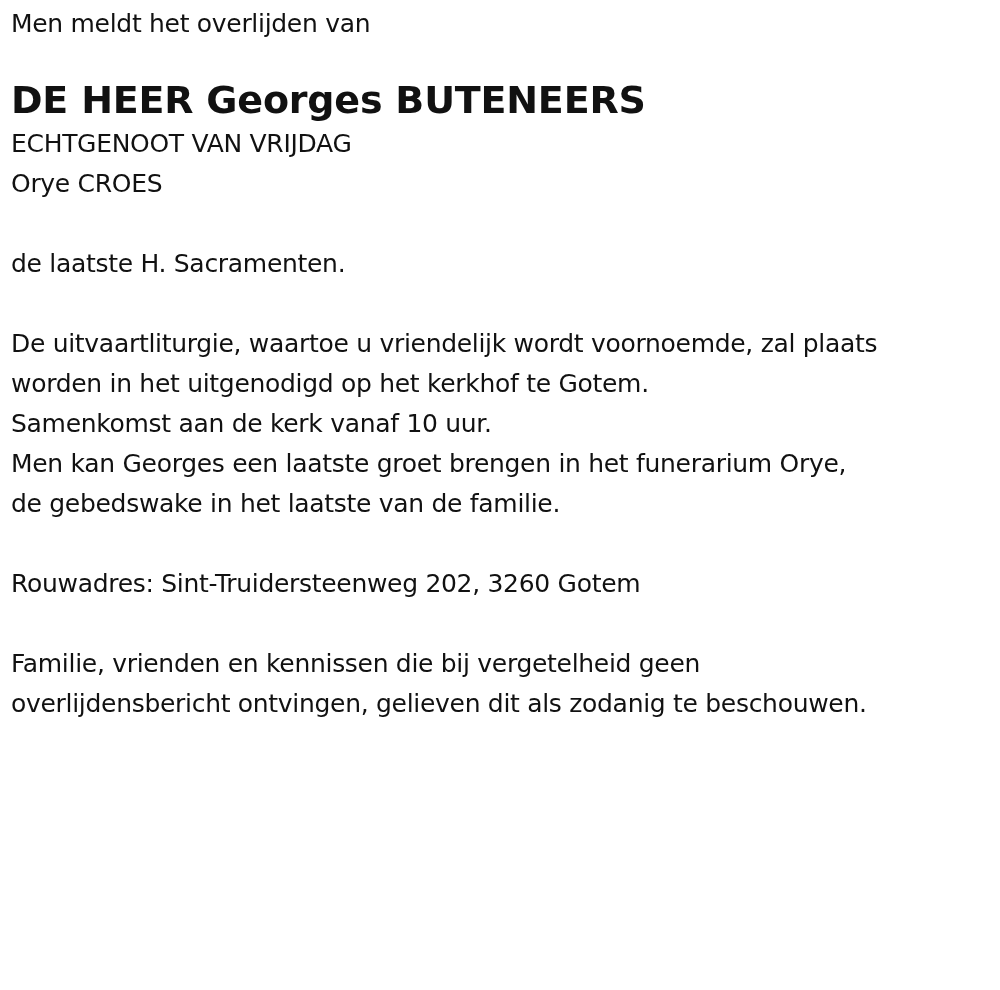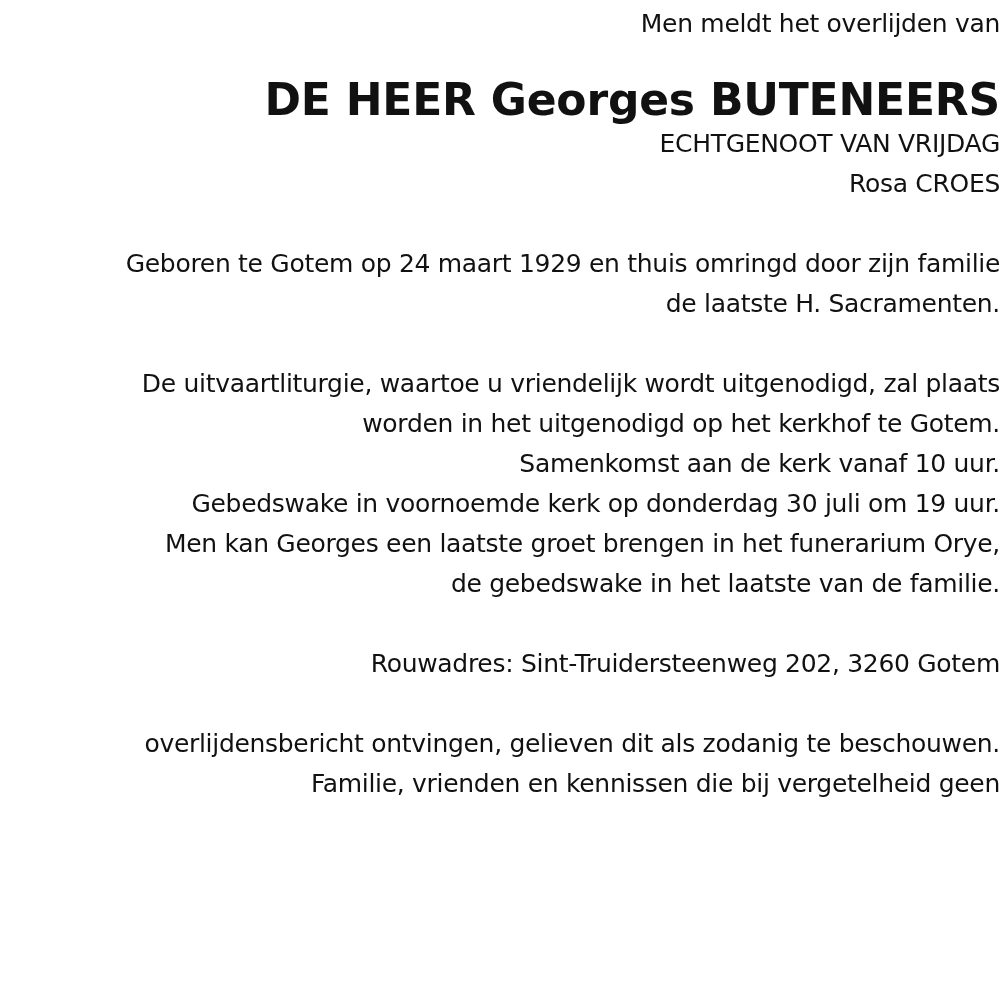--- a/index.html
+++ b/index.html
@@ -11,77 +11,74 @@
       width: 1000px;
       height: 990px;
       overflow: hidden;
       color: #111111;
       font-family: "DejaVu Sans", sans-serif;
       font-size: 25px;
       line-height: 40px;
     }
     .doc {
       position: relative;
-      padding: 4px 0 0 22px;
+      padding: 4px 0 0 11px;
       letter-spacing: -0.3px;
-      text-align: right;
     }
     .line {
       display: block;
       white-space: nowrap;
       height: 40px;
     }
     .blank {
       display: block;
       height: 40px;
     }
     .name-title {
       display: block;
       font-weight: bold;
-      font-size: 44px;
+      font-size: 38px;
       line-height: 48px;
       height: 48px;
       margin-top: 0;
       letter-spacing: -0.2px;
       white-space: nowrap;
     }
     .spacer-before-title { display:block; height: 32px; }
   </style>
 </head>
 <body>
 
 <div class="doc">
   <span class="line">Men meldt het overlijden van</span>
 
   <span class="spacer-before-title"></span>
   <span class="name-title">DE HEER Georges BUTENEERS</span>
   <span class="line">ECHTGENOOT VAN VRIJDAG</span>
-  <span class="line">Rosa CROES</span>
+  <span class="line">Orye CROES</span>
 
   <span class="blank"></span>
 
   <div>
-    <span class="line">Geboren te Gotem op 24 maart 1929 en thuis omringd door zijn familie</span>
     <span class="line">de laatste H. Sacramenten.</span>
   </div>
 
   <span class="blank"></span>
 
   <div>
-    <span class="line">De uitvaartliturgie, waartoe u vriendelijk wordt uitgenodigd, zal plaats</span>
+    <span class="line">De uitvaartliturgie, waartoe u vriendelijk wordt voornoemde, zal plaats</span>
     <span class="line">worden in het uitgenodigd op het kerkhof te Gotem.</span>
     <span class="line">Samenkomst aan de kerk vanaf 10 uur.</span>
-    <span class="line">Gebedswake in voornoemde kerk op donderdag 30 juli om 19 uur.</span>
     <span class="line">Men kan Georges een laatste groet brengen in het funerarium Orye,</span>
     <span class="line">de gebedswake in het laatste van de familie.</span>
   </div>
 
   <span class="blank"></span>
 
   <span class="line">Rouwadres: Sint-Truidersteenweg 202, 3260 Gotem</span>
 
   <span class="blank"></span>
 
   <div>
+    <span class="line">Familie, vrienden en kennissen die bij vergetelheid geen</span>
     <span class="line">overlijdensbericht ontvingen, gelieven dit als zodanig te beschouwen.</span>
-    <span class="line">Familie, vrienden en kennissen die bij vergetelheid geen</span>
   </div>
 </div>
 
 </body></html>

